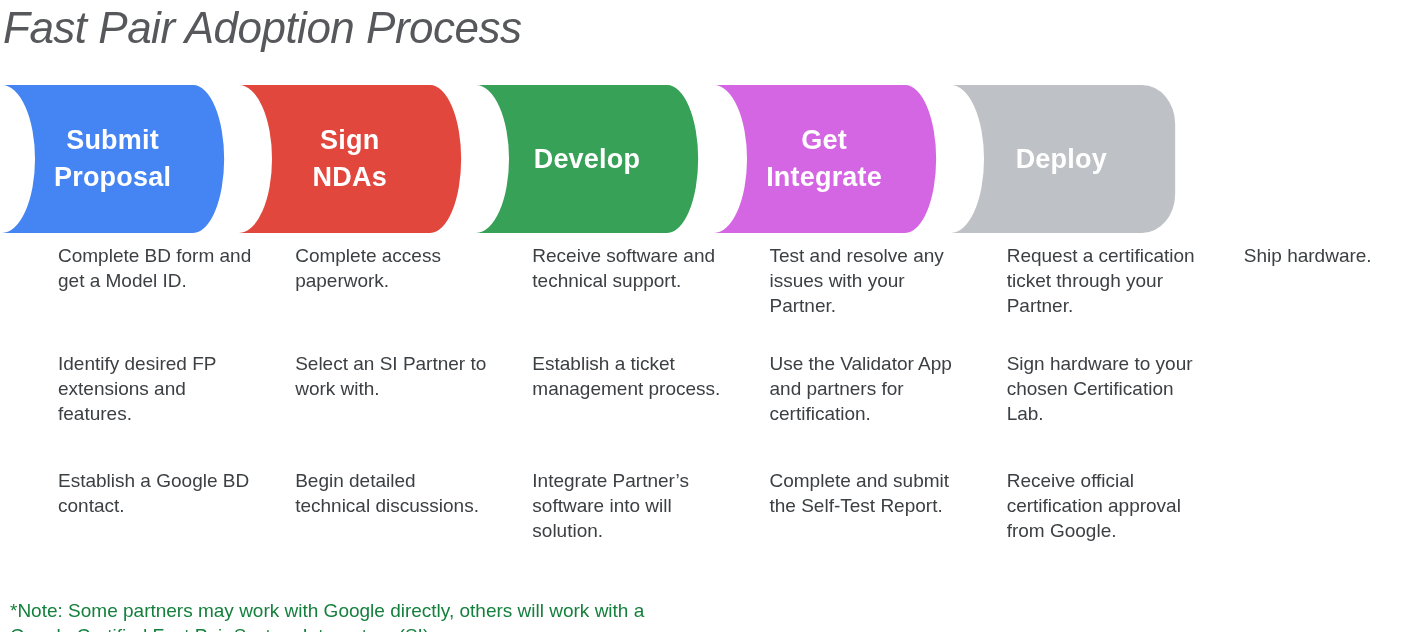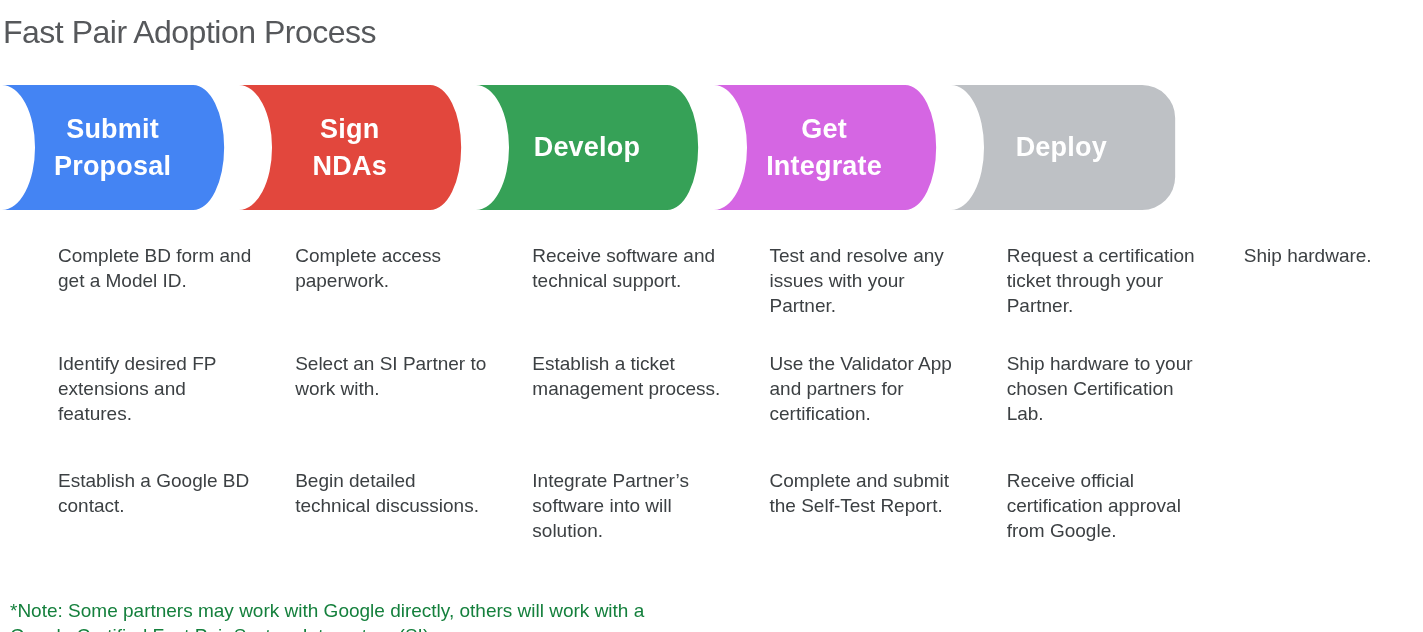--- a/index.html
+++ b/index.html
@@ -1,26 +1,26 @@
 <!DOCTYPE html>
 <html><head>
 <meta charset="utf-8">
 <style>
   html,body { margin:0; padding:0; background:#ffffff; }
   body {
     width:1423px; height:632px; position:relative; overflow:hidden;
     font-family:"Liberation Sans", sans-serif;
   }
   .title {
-    position:absolute; top:12px; left:3px;
-    font-size:32px; font-weight:400; color:#56585B;
-    letter-spacing:-0.5px; line-height:1.25;
+    position:absolute; top:0px; left:3px;
+    font-size:44px; font-weight:400; color:#56585B;
+    letter-spacing:-0.5px; line-height:1.25;font-style:italic;
   }
   .band {
-    position:absolute; top:85px; left:0; width:1423px; height:125px;
+    position:absolute; top:85px; left:0; width:1423px; height:148px;
     display:grid; grid-template-columns:repeat(6,1fr);
   }
   .stage { position:relative; }
   .stage svg { position:absolute; left:0; top:0; width:100%; height:100%; display:block; }
   .stage-label {
     position:absolute; inset:0; display:flex; align-items:center; justify-content:center;
     padding-right:12px; box-sizing:border-box;
     color:#ffffff; font-size:27px; font-weight:700; line-height:1.36;
     text-align:center; white-space:pre-line; letter-spacing:0.2px;
   }
@@ -102,21 +102,21 @@
 issues with your
 Partner.</div>
   <div class="desc">Use the Validator App
 and partners for
 certification.</div>
   <div class="desc">Complete and submit
 the Self-Test Report.</div>
   <div class="desc">Request a certification
 ticket through your
 Partner.</div>
-  <div class="desc">Ship hardware to your
+  <div class="desc">Sign hardware to your
 chosen Certification
 Lab.</div>
   <div class="desc">Receive official
 certification approval
 from Google.</div>
   <div class="desc">Ship hardware.</div>
 </div>
 
 <div class="footnote">*Note: Some partners may work with Google directly, others will work with a
 Google Certified Fast Pair System Integrators (SI).</div>

